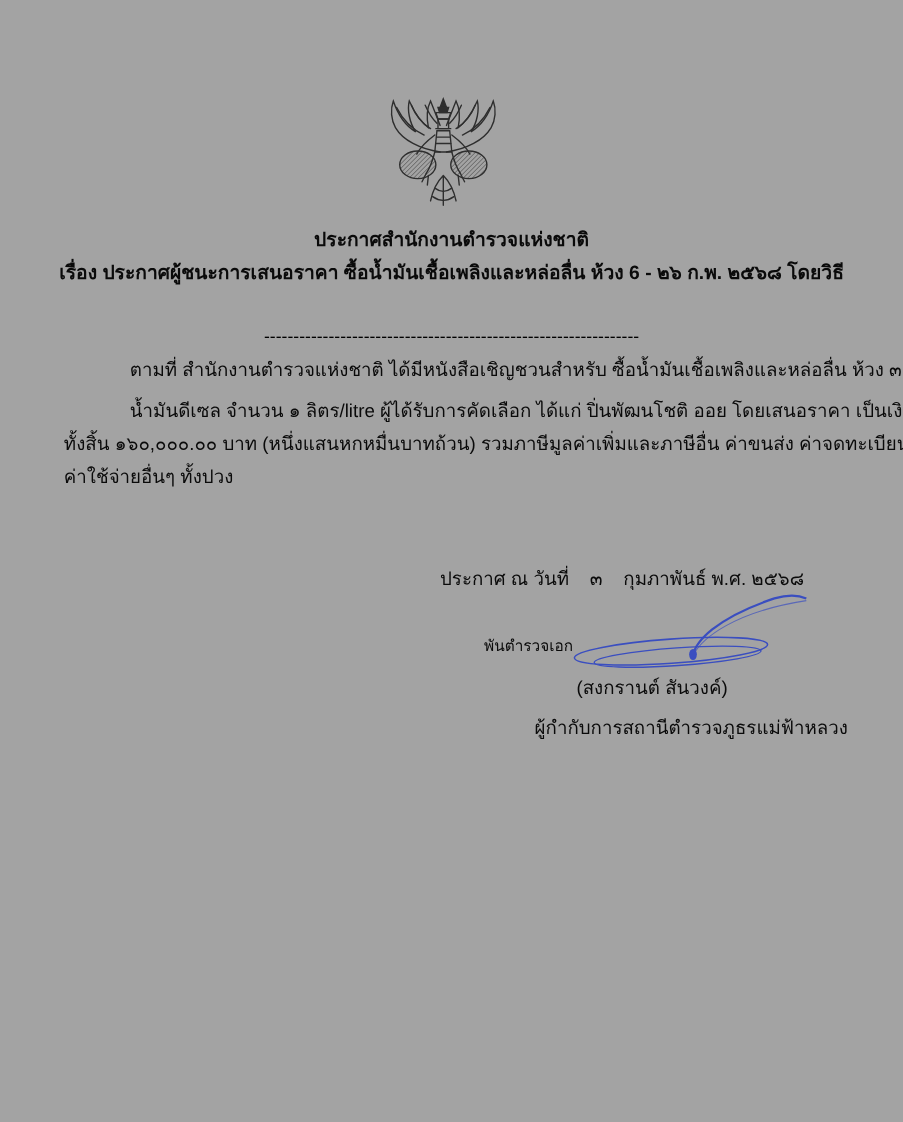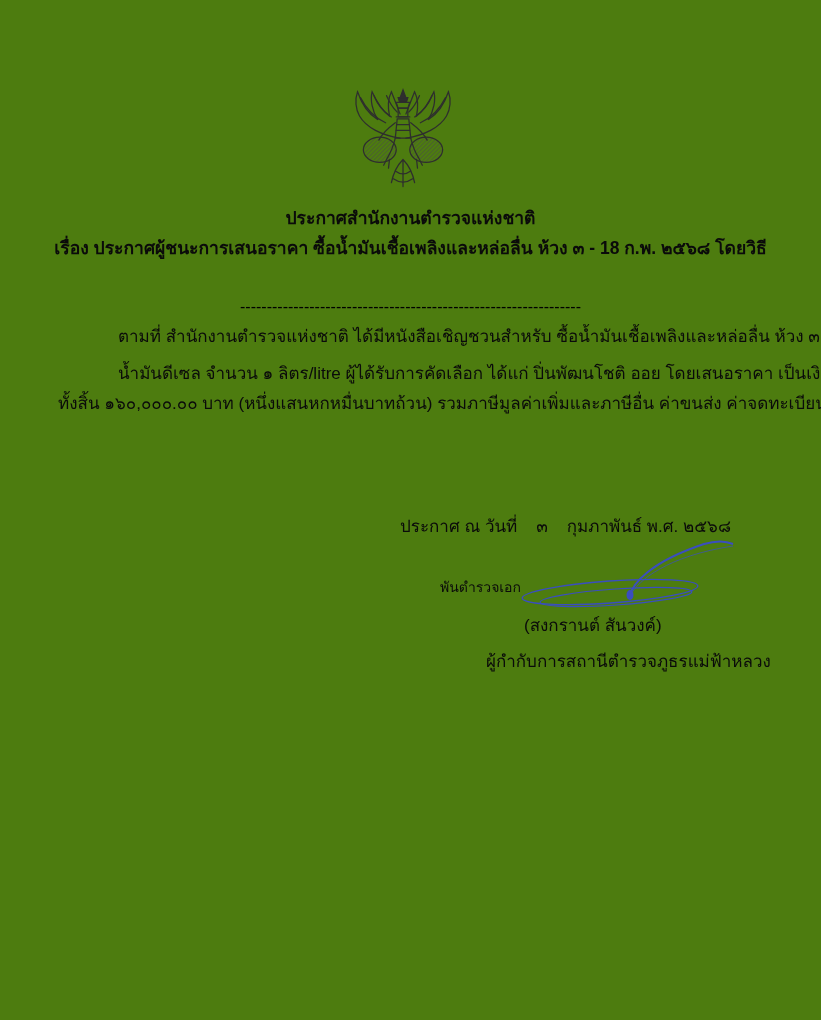--- a/index.html
+++ b/index.html
@@ -5,21 +5,21 @@
   * { margin: 0; padding: 0; box-sizing: border-box; }
   html, body { background: #ffffff; }
   body {
     font-family: "Liberation Sans", "DejaVu Sans", sans-serif;
     color: #111111;
   }
   .page {
     position: relative;
     width: 821px;
     height: 1020px;
-    background: #4d7c0f;
+    background: #a3a3a3;
     overflow: hidden;
   }
   .abs { position: absolute; }
 
   
   .emblem {
     left: 345px; top: 88px;
     width: 116px; height: 112px;
   }
 
@@ -138,29 +138,30 @@
 
       <path d="M60,72 C54,78 50,86 48,96 M60,72 C60,82 60,90 60,100 M60,72 C66,78 70,86 72,96"></path>
       <path d="M52,84 Q60,90 68,84 M50,92 Q60,99 70,92"></path>
 
       <path d="M44,70 l-4,8 M46,72 l-1,9 M76,70 l4,8 M74,72 l1,9"></path>
     </g>
   </svg>
 
   <div class="abs title-block">
     <div class="title-line">ประกาศสำนักงานตำรวจแห่งชาติ</div>
-    <div class="title-line">เรื่อง ประกาศผู้ชนะการเสนอราคา ซื้อน้ำมันเชื้อเพลิงและหล่อลื่น ห้วง ๓ - 18 ก.พ. ๒๕๖๘ โดยวิธี</div>
+    <div class="title-line">เรื่อง ประกาศผู้ชนะการเสนอราคา ซื้อน้ำมันเชื้อเพลิงและหล่อลื่น ห้วง 6 - ๒๖ ก.พ. ๒๕๖๘ โดยวิธี</div>
   </div>
 
   <div class="abs divider">----------------------------------------------------------------</div>
 
   <div class="abs body-text">
     <div class="body-line indent">ตามที่ สำนักงานตำรวจแห่งชาติ ได้มีหนังสือเชิญชวนสำหรับ ซื้อน้ำมันเชื้อเพลิงและหล่อลื่น ห้วง ๓ -</div>
     <div class="body-line indent para-gap">น้ำมันดีเซล จำนวน ๑ ลิตร/litre ผู้ได้รับการคัดเลือก ได้แก่ ปิ่นพัฒนโชติ ออย โดยเสนอราคา เป็นเงิน</div>
     <div class="body-line">ทั้งสิ้น ๑๖๐,๐๐๐.๐๐ บาท (หนึ่งแสนหกหมื่นบาทถ้วน) รวมภาษีมูลค่าเพิ่มและภาษีอื่น ค่าขนส่ง ค่าจดทะเบียน และ</div>
+    <div class="body-line">ค่าใช้จ่ายอื่นๆ ทั้งปวง</div>
   </div>
 
   <div class="abs date-line">ประกาศ ณ วันที่    ๓    กุมภาพันธ์ พ.ศ. ๒๕๖๘</div>
 
   <div class="abs rank">พันตำรวจเอก</div>
 
   <svg class="abs signature-svg" viewBox="0 0 222 82" aria-hidden="true">
     <g stroke="#3a4ec0" fill="none">
       <ellipse cx="92" cy="54" rx="88" ry="11" stroke-width="1.4" transform="rotate(-4 92 54)"></ellipse>
       <ellipse cx="98" cy="59" rx="76" ry="8" stroke-width="1.2" transform="rotate(-4 98 59)"></ellipse>

